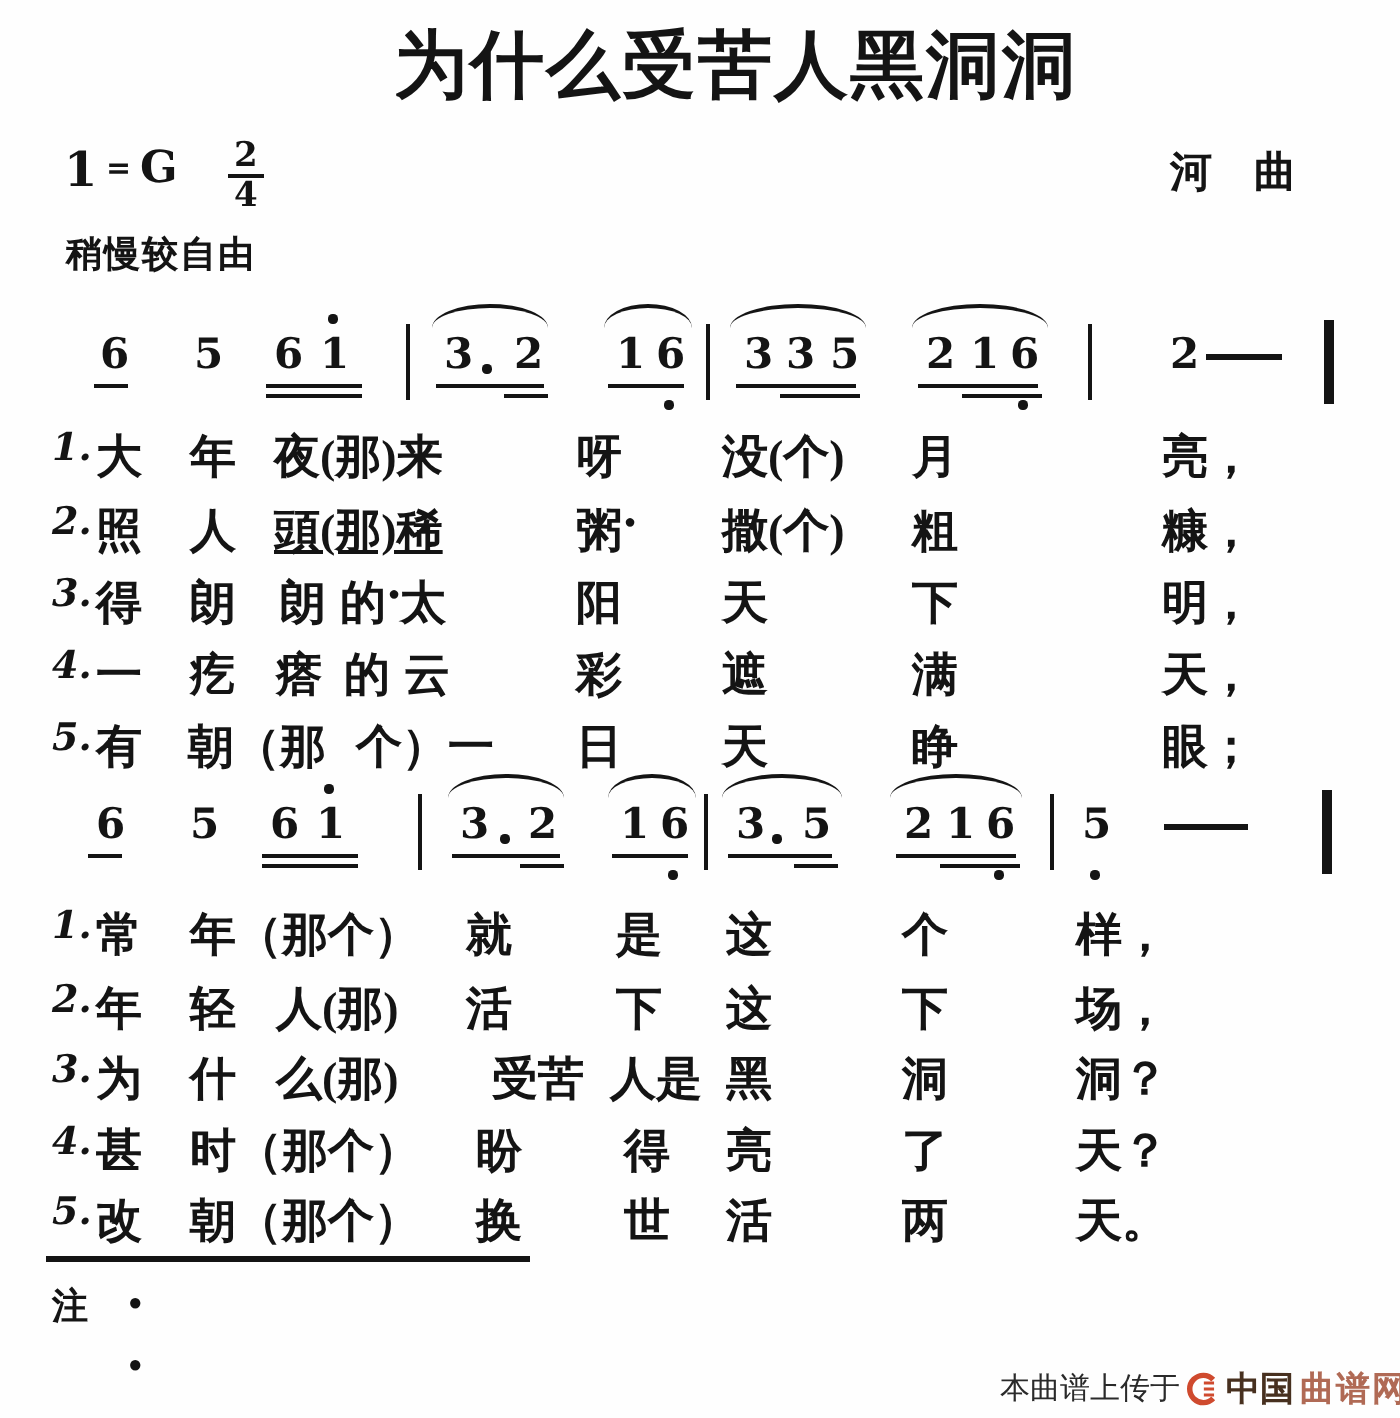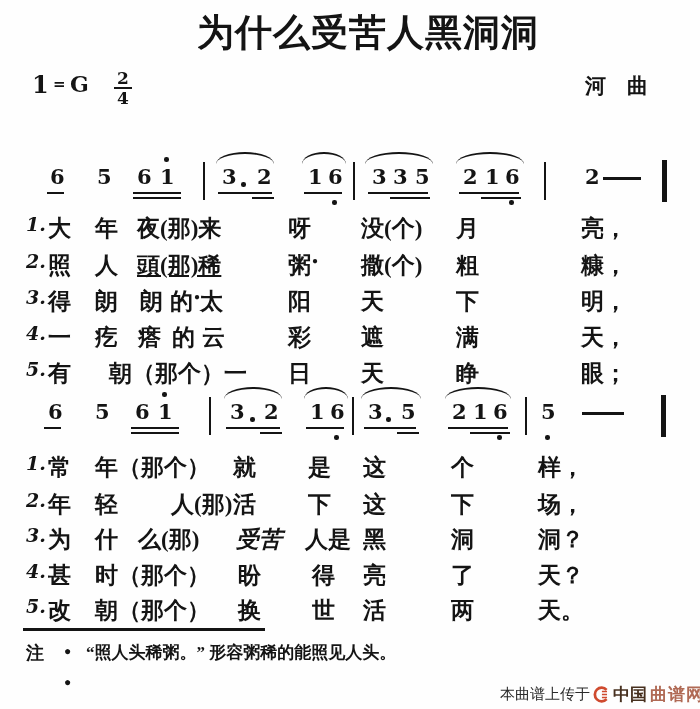--- a/index.html
+++ b/index.html
@@ -71,20 +71,21 @@
     <span class="tonic">1</span>
     <span class="eq">=</span>
     <span class="note">G</span>
     <span class="meter">
       <span class="num">2</span>
       <span class="den">4</span>
     </span>
   </div>
 
   <div id="origin">河　曲</div>
+  <div id="tempo">稍慢较自由</div>
 
   <div id="score">
       <div class="music-line" style="top: 165px;">
         <span class="slur" style="left: 216px; width: 58px;"></span>
         <span class="slur" style="left: 302px; width: 44px;"></span>
         <span class="slur" style="left: 365px; width: 68px;"></span>
         <span class="slur" style="left: 456px; width: 68px;"></span>
         <span class="beam" style="left: 47px; width: 17px;"></span>
         <span class="beam" style="left: 133px; width: 48px;"></span>
         <span class="beam beam2" style="left: 133px; width: 48px;"></span>
@@ -201,54 +202,54 @@
         <span class="lyric-cell" style="left: 172px;">的</span>
         <span class="lyric-cell" style="left: 202px;">云</span>
         <span class="lyric-cell" style="left: 288px;">彩</span>
         <span class="lyric-cell" style="left: 361px;">遮</span>
         <span class="lyric-cell" style="left: 456px;">满</span>
         <span class="lyric-cell" style="left: 581px;">天，</span>
       </div>
       <div class="lyric-row" style="top: 358px;">
         <span class="verse-num" style="left: 26px;">5.</span>
         <span class="lyric-cell" style="left: 48px;">有</span>
-        <span class="lyric-cell" style="left: 109px;">朝（那</span>
+        <span class="lyric-cell" style="left: 94px;">朝（那</span>
         <span class="lyric-cell" style="left: 178px;">个）一</span>
         <span class="lyric-cell" style="left: 288px;">日</span>
         <span class="lyric-cell" style="left: 361px;">天</span>
         <span class="lyric-cell" style="left: 456px;">睁</span>
         <span class="lyric-cell" style="left: 581px;">眼；</span>
       </div>
       <div class="lyric-row" style="top: 452px;">
         <span class="verse-num" style="left: 26px;">1.</span>
         <span class="lyric-cell" style="left: 48px;">常</span>
         <span class="lyric-cell" style="left: 95px;">年（那个）</span>
         <span class="lyric-cell" style="left: 233px;">就</span>
         <span class="lyric-cell" style="left: 308px;">是</span>
         <span class="lyric-cell" style="left: 363px;">这</span>
         <span class="lyric-cell" style="left: 451px;">个</span>
         <span class="lyric-cell" style="left: 538px;">样，</span>
       </div>
       <div class="lyric-row" style="top: 489px;">
         <span class="verse-num" style="left: 26px;">2.</span>
         <span class="lyric-cell" style="left: 48px;">年</span>
         <span class="lyric-cell" style="left: 95px;">轻</span>
-        <span class="lyric-cell" style="left: 138px; margin-left: 33px;">人(那)</span>
+        <span class="lyric-cell" style="left: 138px;">人(那)</span>
         <span class="lyric-cell" style="left: 233px;">活</span>
         <span class="lyric-cell" style="left: 308px;">下</span>
         <span class="lyric-cell" style="left: 363px;">这</span>
         <span class="lyric-cell" style="left: 451px;">下</span>
         <span class="lyric-cell" style="left: 538px;">场，</span>
       </div>
       <div class="lyric-row" style="top: 524px;">
         <span class="verse-num" style="left: 26px;">3.</span>
         <span class="lyric-cell" style="left: 48px;">为</span>
         <span class="lyric-cell" style="left: 95px;">什</span>
         <span class="lyric-cell" style="left: 138px;">么(那)</span>
-        <span class="lyric-cell" style="left: 236px; font-style: italic;">受苦</span>
+        <span class="lyric-cell" style="left: 246px;">受苦</span>
         <span class="lyric-cell" style="left: 305px;">人是</span>
         <span class="lyric-cell" style="left: 363px;">黑</span>
         <span class="lyric-cell" style="left: 451px;">洞</span>
         <span class="lyric-cell" style="left: 538px;">洞？</span>
       </div>
       <div class="lyric-row" style="top: 560px;">
         <span class="verse-num" style="left: 26px;">4.</span>
         <span class="lyric-cell" style="left: 48px;">甚</span>
         <span class="lyric-cell" style="left: 95px;">时（那个）</span>
         <span class="lyric-cell" style="left: 238px;">盼</span>
@@ -265,21 +266,20 @@
         <span class="lyric-cell" style="left: 312px;">世</span>
         <span class="lyric-cell" style="left: 363px;">活</span>
         <span class="lyric-cell" style="left: 451px;">两</span>
         <span class="lyric-cell" style="left: 538px;">天。</span>
       </div>
     </div>
 
   <div id="divider"></div>
   <span class="fn" id="fn-label">注</span>
   <span class="fn fn-bullet" id="fn-b0">●</span>
-  <span class="fn fn-text" id="fn-t0">“照人头稀粥。” 形容粥稀的能照见人头。</span>
   <span class="fn fn-bullet" id="fn-b1">●</span>
 
   <div id="watermark">
     <span id="wm-prefix">本曲谱上传于</span>
     <span style="display:inline-flex;">
       <svg width="17" height="17" viewBox="0 0 20 20">
         <path d="M16 4.5 A8 8 0 1 0 16 15.5" fill="none" stroke="#cf4a2e" stroke-width="3.2"></path>
         <path d="M10.5 6.5h6M10.5 10h6M10.5 13.5h6" stroke="#cf4a2e" stroke-width="1.7" fill="none"></path>
       </svg>
     </span>

